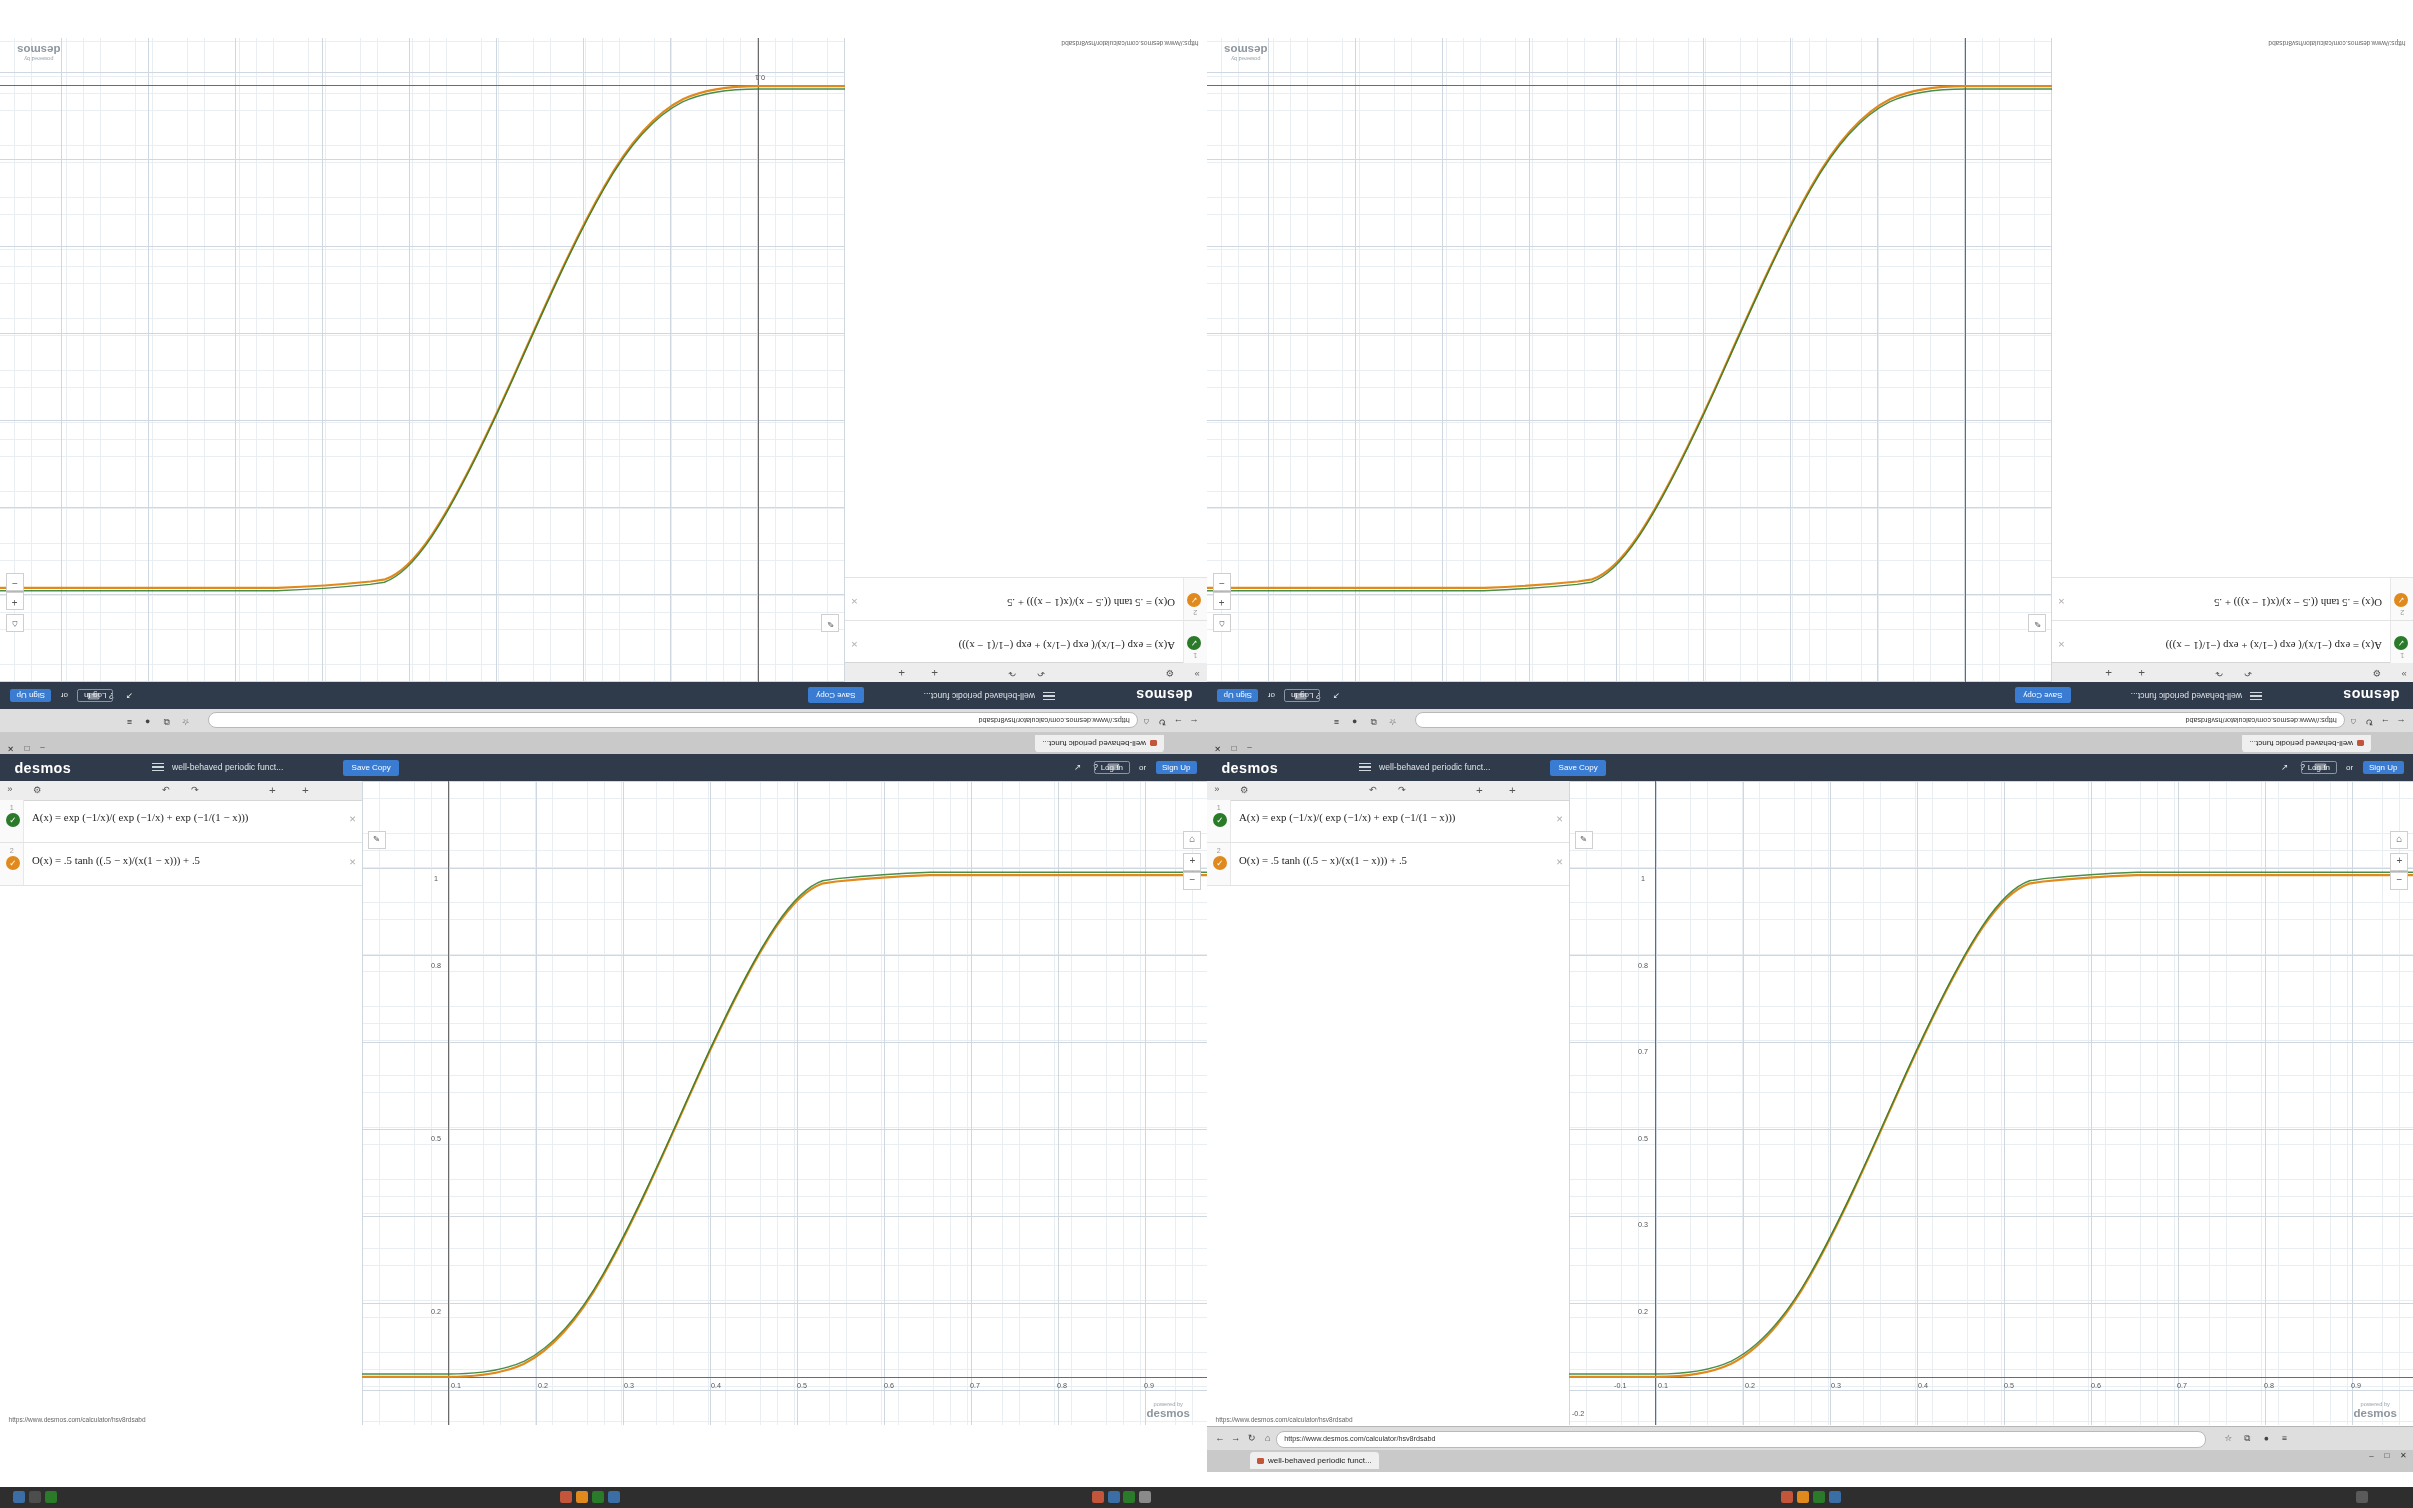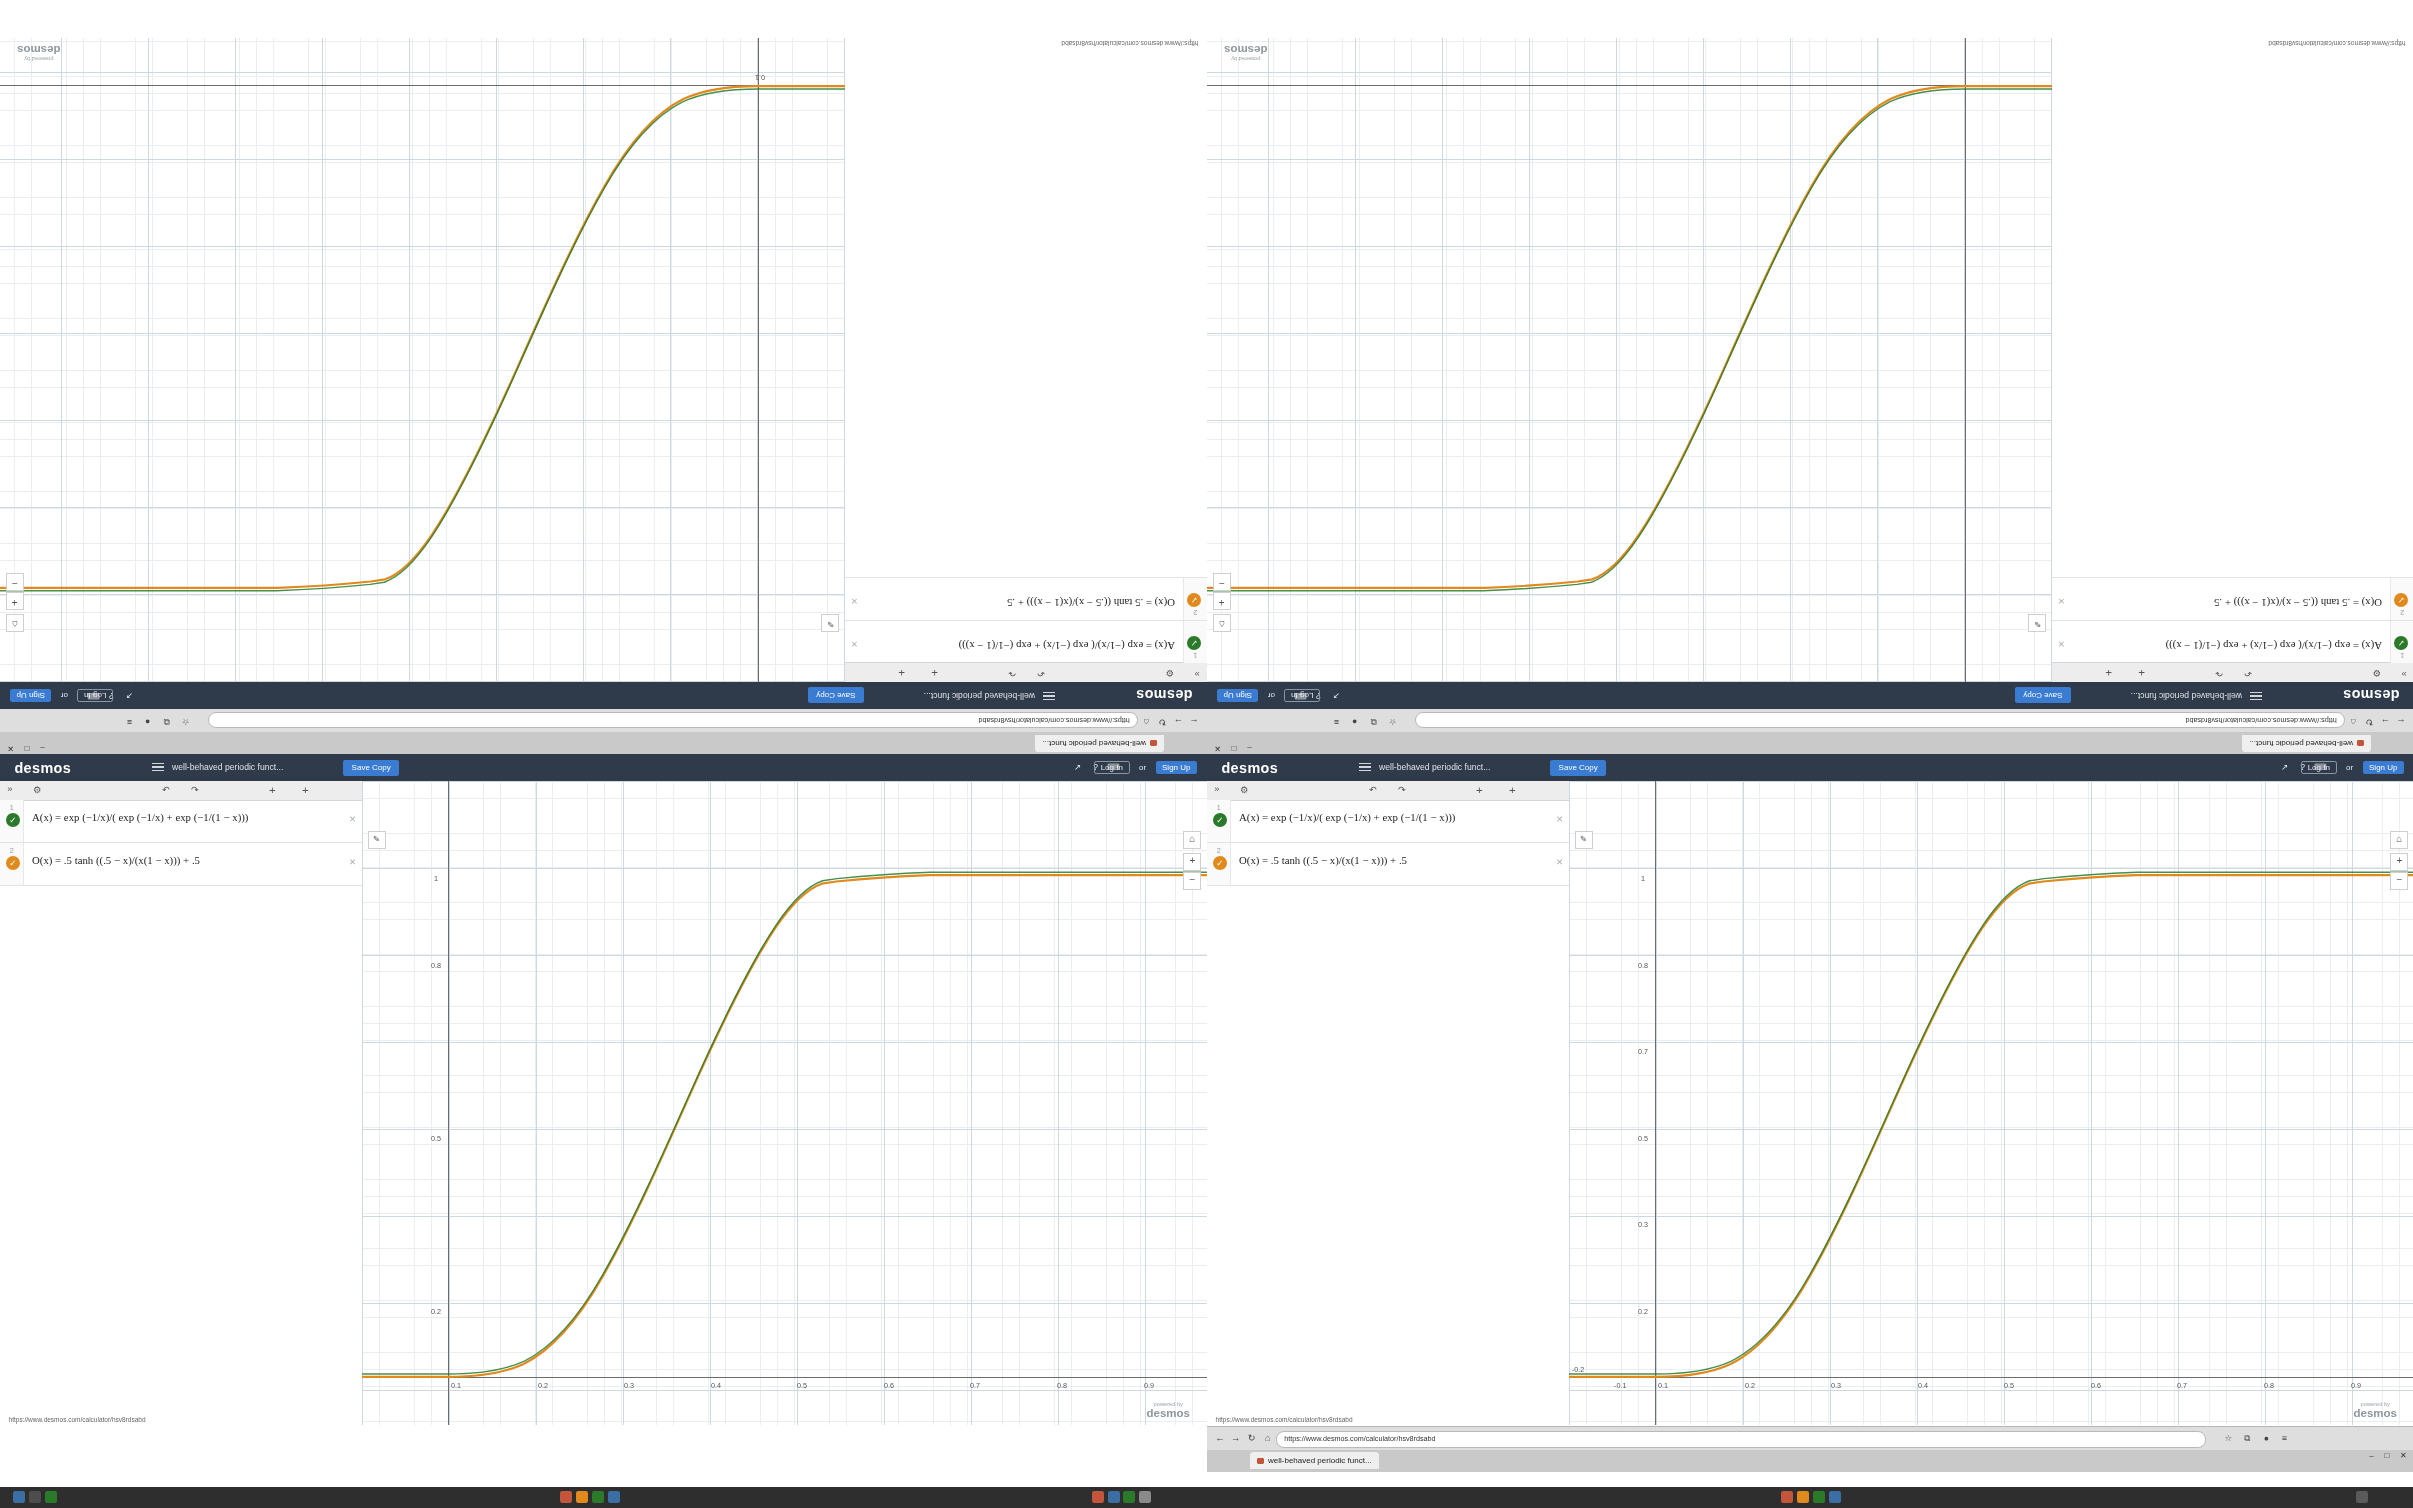--- a/index.html
+++ b/index.html
@@ -430,21 +430,21 @@
 
       <div class="graph">
         <div class="grid-minor"></div>
         <div class="grid-major"></div>
         <div class="axis-y"></div>
         <div class="axis-x"></div>
         <svg class="curvewrap" viewBox="0 0 1176 897" preserveAspectRatio="none">
           <path d="M0,830 L120,830 C160,830 195,826 225,812 C265,792 300,752 335,690 C375,620 415,530 455,440 C495,350 535,265 575,205 C600,168 620,150 640,143 L660,140 C700,136 740,133 790,131 L1176,131" fill="none" stroke="#e08a1e" stroke-width="3" stroke-linecap="round"></path>
           <path d="M0,826 L120,826 C160,826 196,822 226,808 C266,788 301,748 336,686 C376,616 416,526 456,436 C496,346 536,261 576,201 C601,164 621,146 641,139 L661,136 C701,132 741,129 791,127 L1176,127" fill="none" stroke="#2a7a2a" stroke-width="2" stroke-linecap="round" opacity="0.85"></path>
         </svg>
-        <div class="ticklab" style="left:2.9px;top:584px;">-0.2</div>
+        <div class="ticklab" style="left:2.9px;top:628px;">-0.2</div>
         <div class="ticklab" style="left:45px;top:600px;">-0.1</div>
         <div class="ticklab" style="left:89px;top:600px;">0.1</div>
         <div class="ticklab" style="left:176px;top:600px;">0.2</div>
         <div class="ticklab" style="left:262px;top:600px;">0.3</div>
         <div class="ticklab" style="left:349px;top:600px;">0.4</div>
         <div class="ticklab" style="left:435px;top:600px;">0.5</div>
         <div class="ticklab" style="left:522px;top:600px;">0.6</div>
         <div class="ticklab" style="left:608px;top:600px;">0.7</div>
         <div class="ticklab" style="left:695px;top:600px;">0.8</div>
         <div class="ticklab" style="left:782px;top:600px;">0.9</div>

